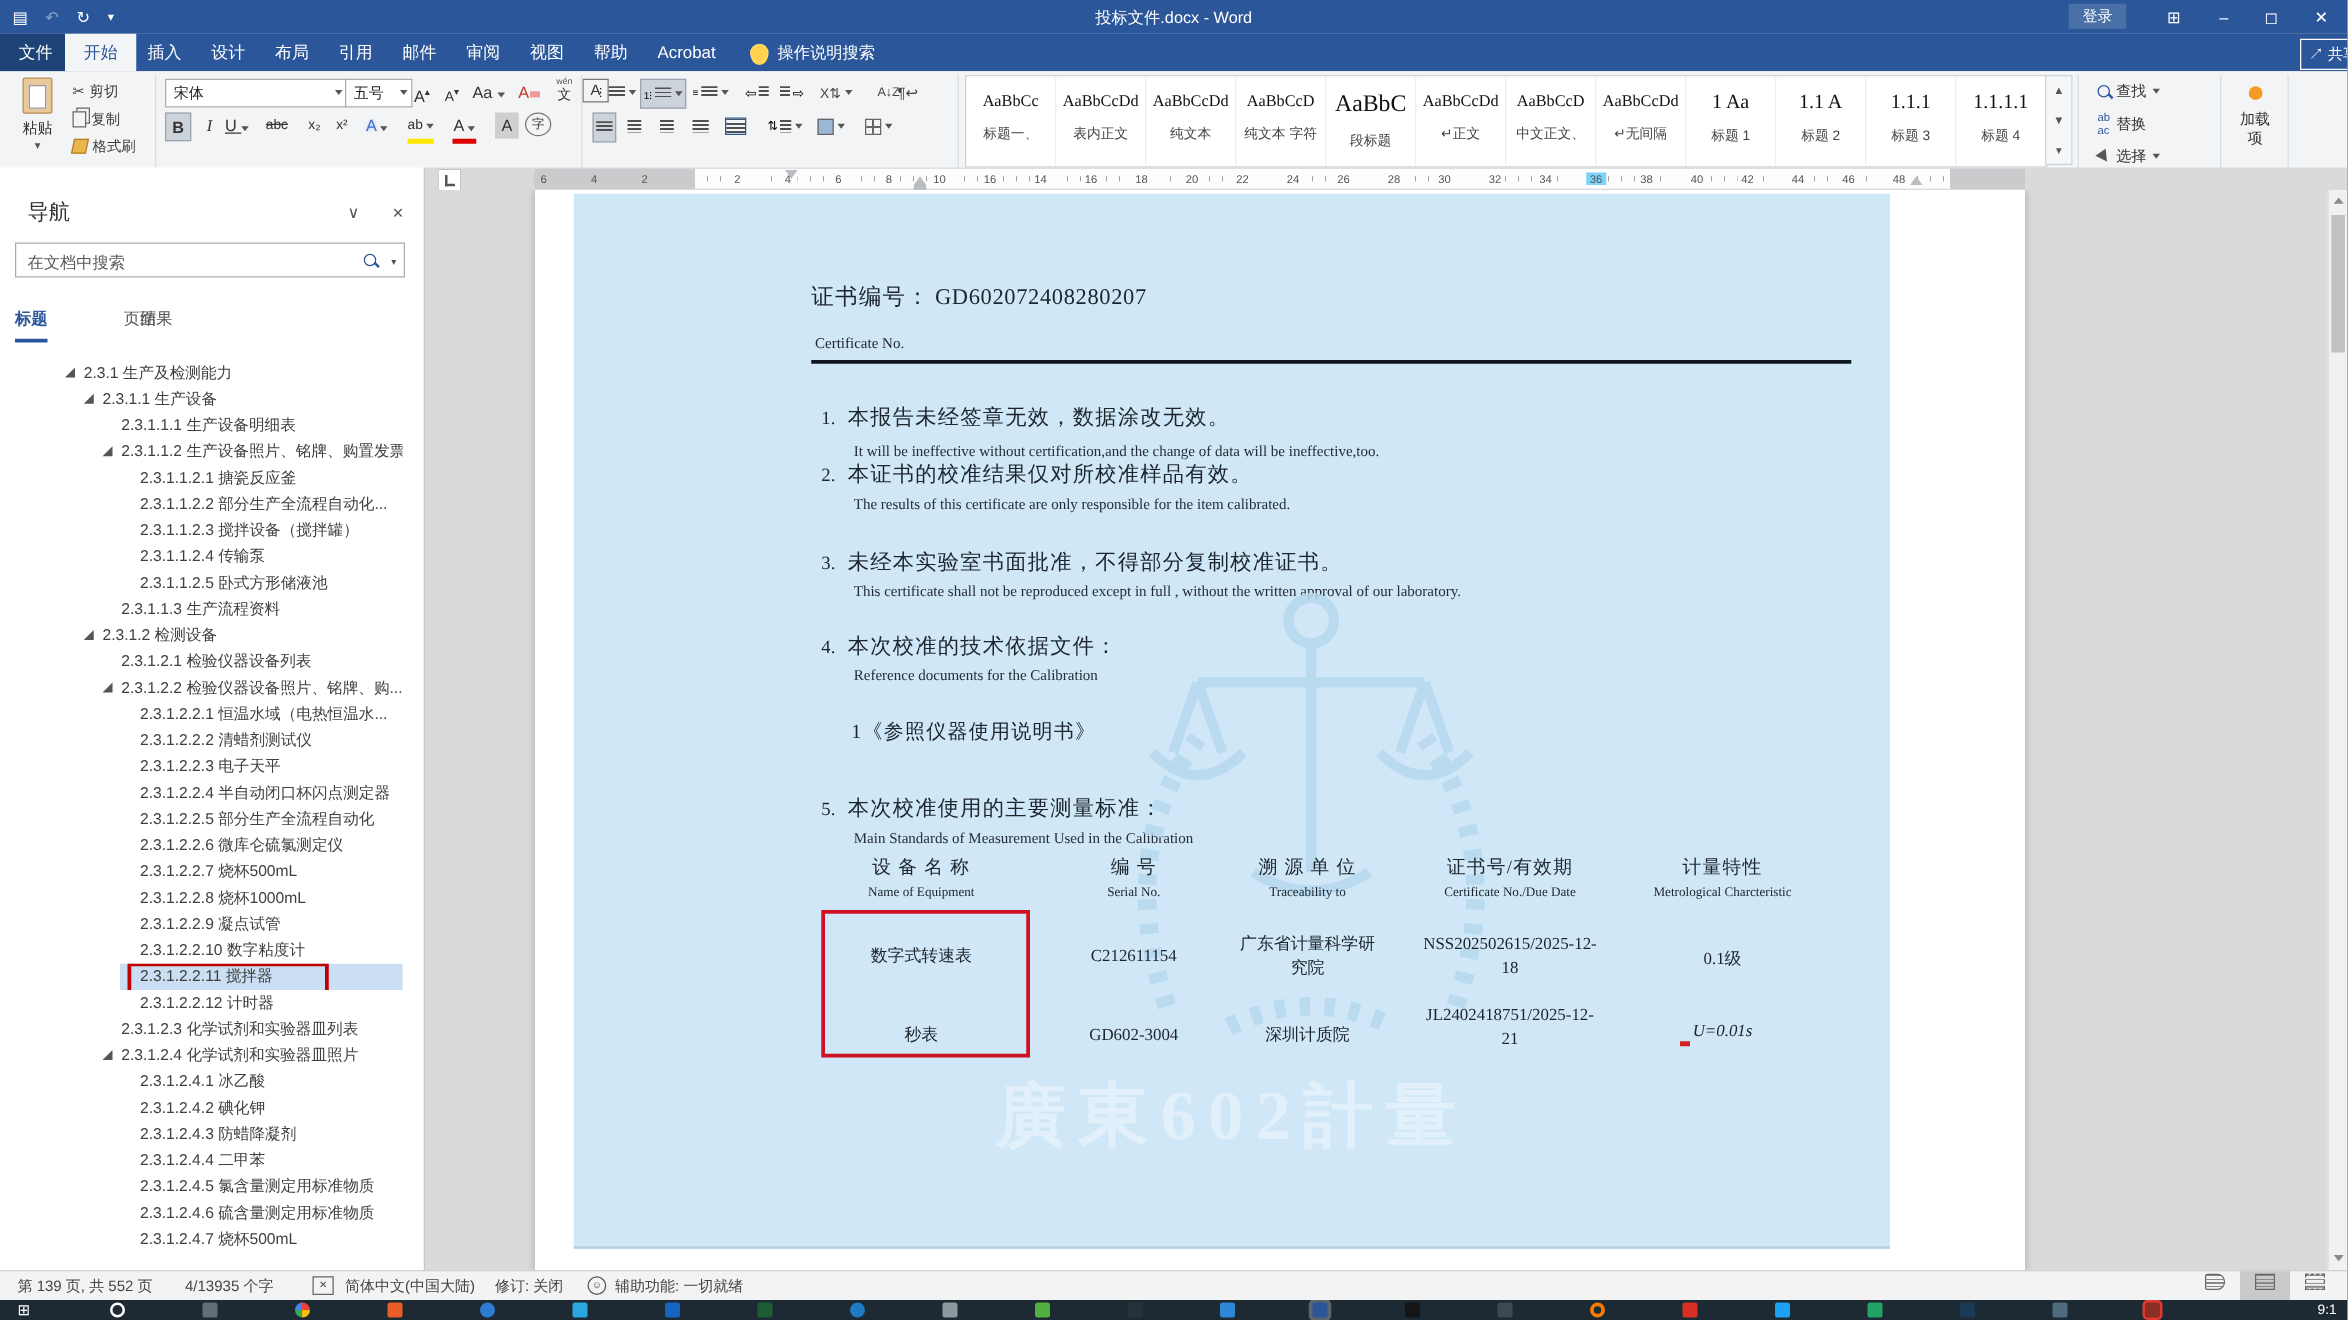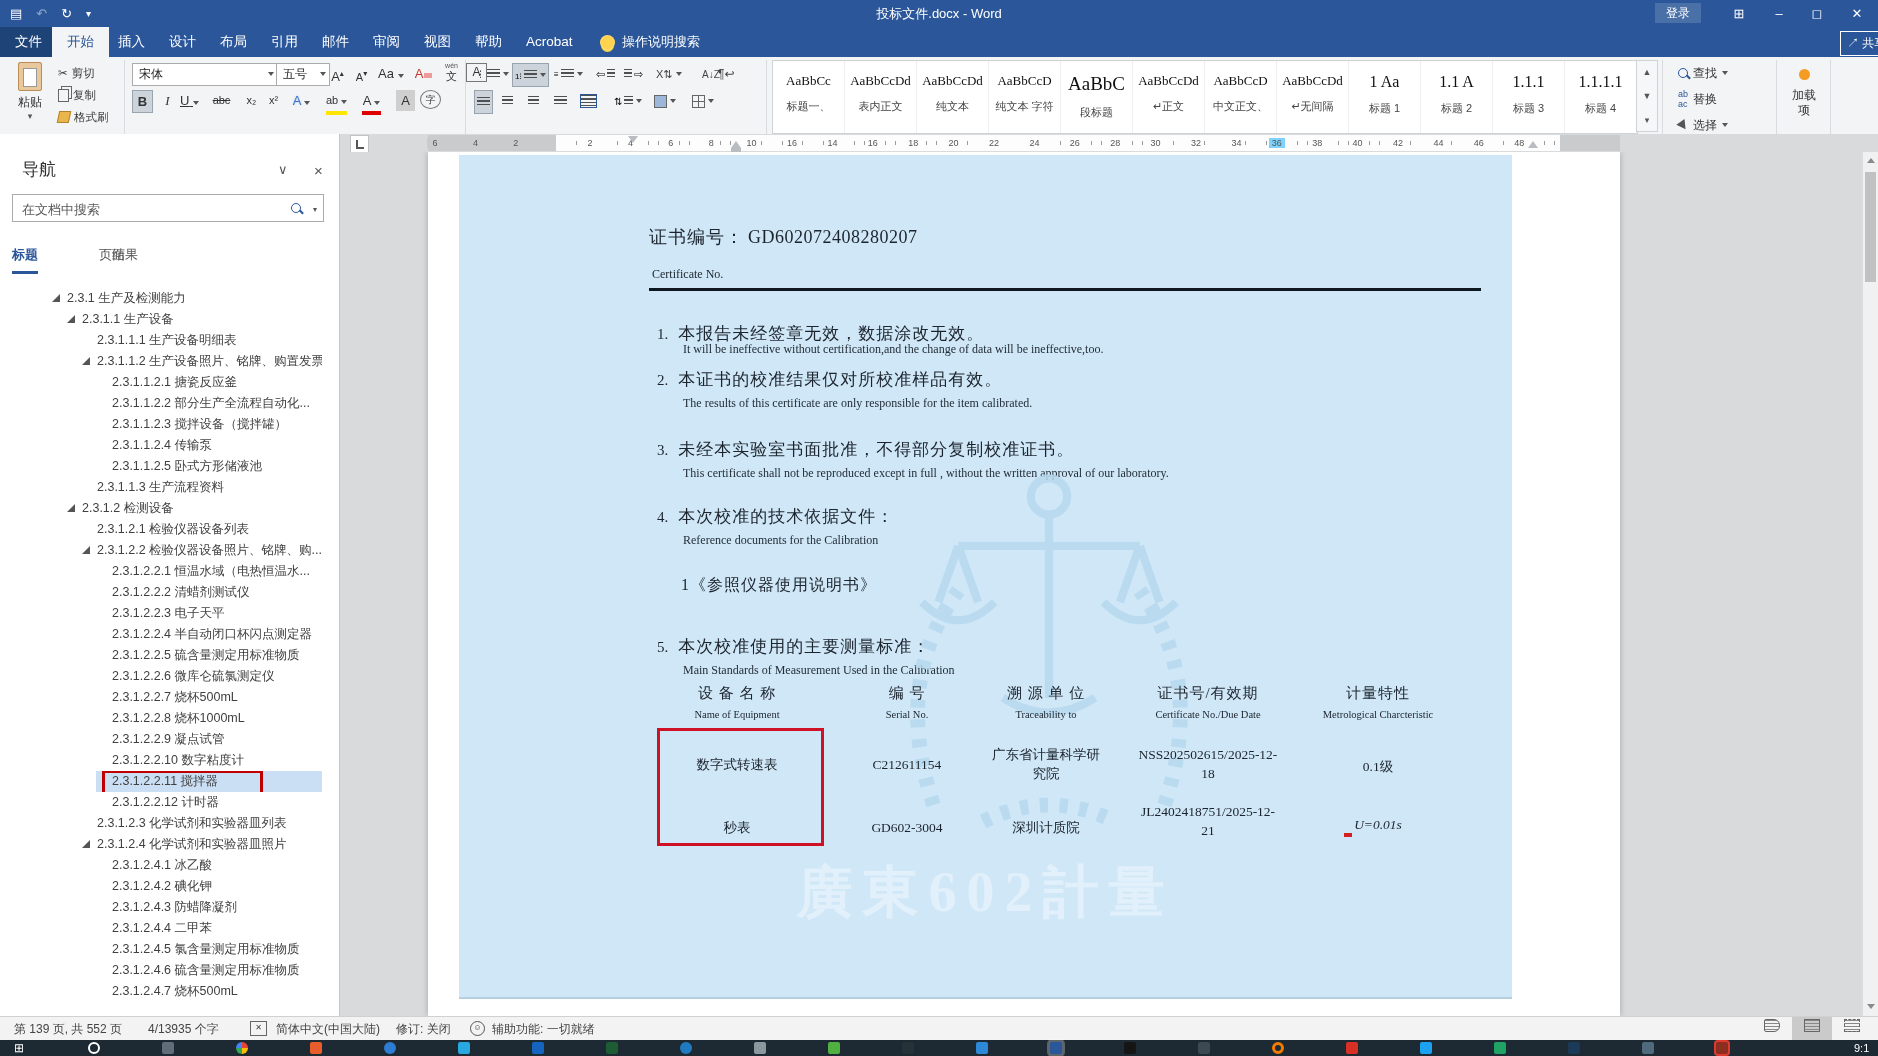--- a/index.html
+++ b/index.html
@@ -400,21 +400,21 @@
         <div class="navitem" style="left: 96px; top: 161px; padding-left: 16px;"><span>2.3.1.1.2.4 传输泵</span></div>
         <div class="navitem" style="left: 96px; top: 182px; padding-left: 16px;"><span>2.3.1.1.2.5 卧式方形储液池</span></div>
         <div class="navitem" style="left: 81px; top: 203px; padding-left: 16px;"><span>2.3.1.1.3 生产流程资料</span></div>
         <div class="navitem" style="left: 66px; top: 224px; padding-left: 16px;"><span class="navarrow"></span><span>2.3.1.2 检测设备</span></div>
         <div class="navitem" style="left: 81px; top: 245px; padding-left: 16px;"><span>2.3.1.2.1 检验仪器设备列表</span></div>
         <div class="navitem" style="left: 81px; top: 266px; padding-left: 16px;"><span class="navarrow"></span><span>2.3.1.2.2 检验仪器设备照片、铭牌、购...</span></div>
         <div class="navitem" style="left: 96px; top: 287px; padding-left: 16px;"><span>2.3.1.2.2.1 恒温水域（电热恒温水...</span></div>
         <div class="navitem" style="left: 96px; top: 308px; padding-left: 16px;"><span>2.3.1.2.2.2 清蜡剂测试仪</span></div>
         <div class="navitem" style="left: 96px; top: 329px; padding-left: 16px;"><span>2.3.1.2.2.3 电子天平</span></div>
         <div class="navitem" style="left: 96px; top: 350px; padding-left: 16px;"><span>2.3.1.2.2.4 半自动闭口杯闪点测定器</span></div>
-        <div class="navitem" style="left: 96px; top: 371px; padding-left: 16px;"><span>2.3.1.2.2.5 硫含量测定用标准物质</span></div>
+        <div class="navitem" style="left: 96px; top: 371px; padding-left: 16px;"><span>2.3.1.2.2.5 部分生产全流程自动化</span></div>
         <div class="navitem" style="left: 96px; top: 392px; padding-left: 16px;"><span>2.3.1.2.2.6 微库仑硫氯测定仪</span></div>
         <div class="navitem" style="left: 96px; top: 413px; padding-left: 16px;"><span>2.3.1.2.2.7 烧杯500mL</span></div>
         <div class="navitem" style="left: 96px; top: 434px; padding-left: 16px;"><span>2.3.1.2.2.8 烧杯1000mL</span></div>
         <div class="navitem" style="left: 96px; top: 455px; padding-left: 16px;"><span>2.3.1.2.2.9 凝点试管</span></div>
         <div class="navitem" style="left: 96px; top: 476px; padding-left: 16px;"><span>2.3.1.2.2.10 数字粘度计</span></div>
         <div class="navitem sel" style="left: 96px; top: 497px; padding-left: 16px;"><span>2.3.1.2.2.11 搅拌器</span><div class="navredbox" style="left: 6px; top: -1px; width: 155px; height: 19px;"></div></div>
         <div class="navitem" style="left: 96px; top: 518px; padding-left: 16px;"><span>2.3.1.2.2.12 计时器</span></div>
         <div class="navitem" style="left: 81px; top: 539px; padding-left: 16px;"><span>2.3.1.2.3 化学试剂和实验器皿列表</span></div>
         <div class="navitem" style="left: 81px; top: 560px; padding-left: 16px;"><span class="navarrow"></span><span>2.3.1.2.4 化学试剂和实验器皿照片</span></div>
         <div class="navitem" style="left: 96px; top: 581px; padding-left: 16px;"><span>2.3.1.2.4.1 冰乙酸</span></div>
@@ -433,21 +433,21 @@
 
       <div style="position:absolute;left:190px;top:70px;">
         <span class="cnl" style="font-size:18px;">证书编号：</span>
         <span style="font-size:18px;letter-spacing:.5px;">GD602072408280207</span>
       </div>
       <div style="position:absolute;left:193px;top:112px;font-size:12px;">Certificate No.</div>
       <div style="position:absolute;left:190px;top:133px;width:832px;height:3px;background:#10181f;"></div>
 
       <div id="docitems">
           <div style="position: absolute; left: 198px; top: 167px;"><span style="font-size: 15px; margin-right: 10px;">1.</span><span class="cnl">本报告未经签章无效，数据涂改无效。</span></div>
-          <div class="enl" style="position: absolute; left: 224px; top: 187px;">It will be ineffective without certification,and the change of data will be ineffective,too.</div>
+          <div class="enl" style="position: absolute; left: 224px; top: 199px;">It will be ineffective without certification,and the change of data will be ineffective,too.</div>
           <div style="position: absolute; left: 198px; top: 213px;"><span style="font-size: 15px; margin-right: 10px;">2.</span><span class="cnl">本证书的校准结果仅对所校准样品有效。</span></div>
           <div class="enl" style="position: absolute; left: 224px; top: 241px;">The results of this certificate are only responsible for the item calibrated.</div>
           <div style="position: absolute; left: 198px; top: 283px;"><span style="font-size: 15px; margin-right: 10px;">3.</span><span class="cnl">未经本实验室书面批准，不得部分复制校准证书。</span></div>
           <div class="enl" style="position: absolute; left: 224px; top: 311px;">This certificate shall not be reproduced except in full , without the written approval of our laboratory.</div>
           <div style="position: absolute; left: 198px; top: 350px;"><span style="font-size: 15px; margin-right: 10px;">4.</span><span class="cnl">本次校准的技术依据文件：</span></div>
           <div class="enl" style="position: absolute; left: 224px; top: 378px;">Reference documents for the Calibration</div>
           <div style="position: absolute; left: 198px; top: 480px;"><span style="font-size: 15px; margin-right: 10px;">5.</span><span class="cnl">本次校准使用的主要测量标准：</span></div>
           <div class="enl" style="position: absolute; left: 224px; top: 508px;">Main Standards of Measurement Used in the Calibration</div>
         </div>
 

